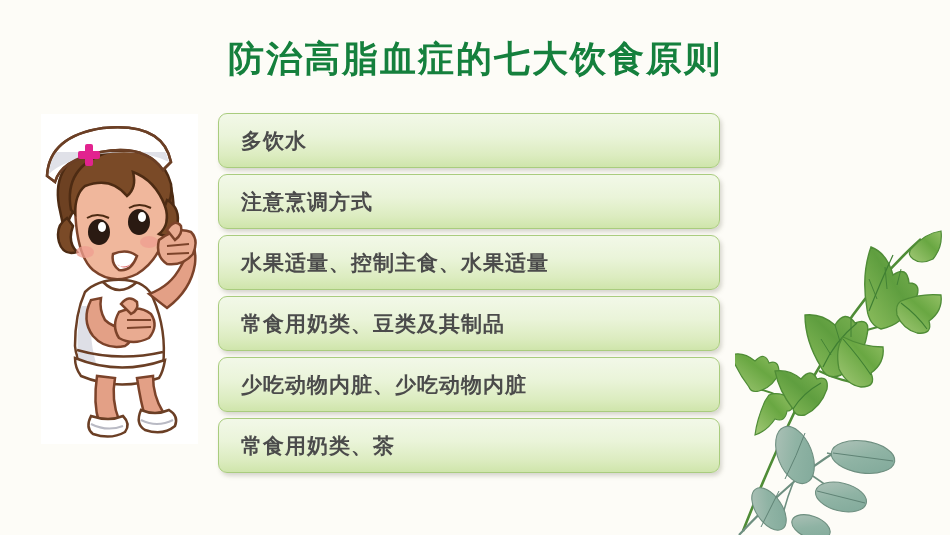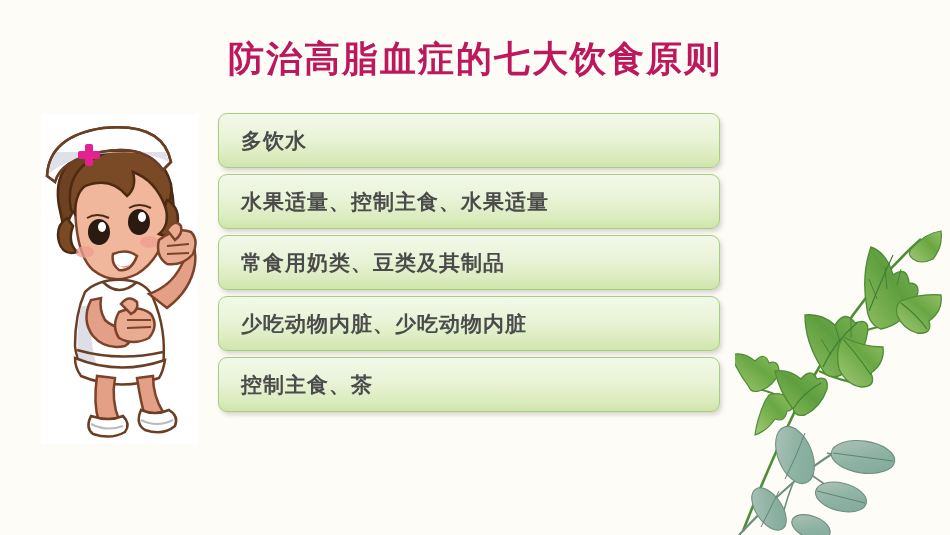--- a/index.html
+++ b/index.html
@@ -20,21 +20,21 @@
   
   #title {
     position: absolute;
     left: 0;
     top: 38px;
     width: 950px;
     text-align: center;
     font-size: 36px;
     font-weight: bold;
     letter-spacing: 2px;
-    color: #be185d;
+    color: #15803d;
     line-height: 1.15;
     white-space: nowrap;
   }
 
   
   #nurse-figure {
     position: absolute;
     left: 41px;
     top: 114px;
     width: 157px;
@@ -159,30 +159,33 @@
       <path d="M50 310 Q66 318 82 312" fill="none" stroke="#b9bac4" stroke-width="2"></path>
       <path d="M100 306 Q116 314 132 306" fill="none" stroke="#b9bac4" stroke-width="2"></path>
     </svg>
   </div>
 
   <div id="principles">
     <div class="bar">
       <span class="bar-label">多饮水</span>
     </div>
     <div class="bar">
+      <span class="bar-label">注意烹调方式</span>
+    </div>
+    <div class="bar">
       <span class="bar-label">水果适量、控制主食、水果适量</span>
     </div>
     <div class="bar">
       <span class="bar-label">常食用奶类、豆类及其制品</span>
     </div>
     <div class="bar">
       <span class="bar-label">少吃动物内脏、少吃动物内脏</span>
     </div>
     <div class="bar">
-      <span class="bar-label">控制主食、茶</span>
+      <span class="bar-label">常食用奶类、茶</span>
     </div>
   </div>
 
   <div id="plant-figure">
     <svg width="215" height="330" viewBox="0 0 215 330" xmlns="http://www.w3.org/2000/svg">
       <defs>
         <linearGradient id="lg1" x1="0" y1="1" x2="1" y2="0">
           <stop offset="0%" stop-color="#8fbf5f"></stop>
           <stop offset="55%" stop-color="#5f9e3f"></stop>
           <stop offset="100%" stop-color="#7fb455"></stop>

